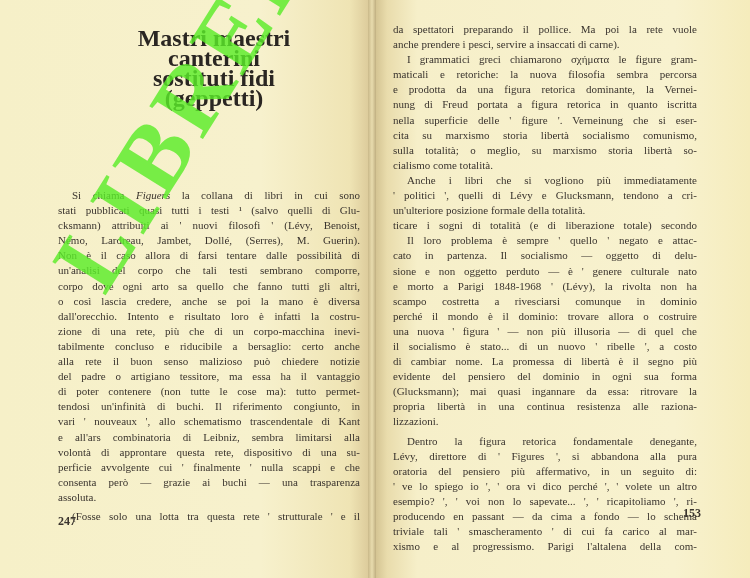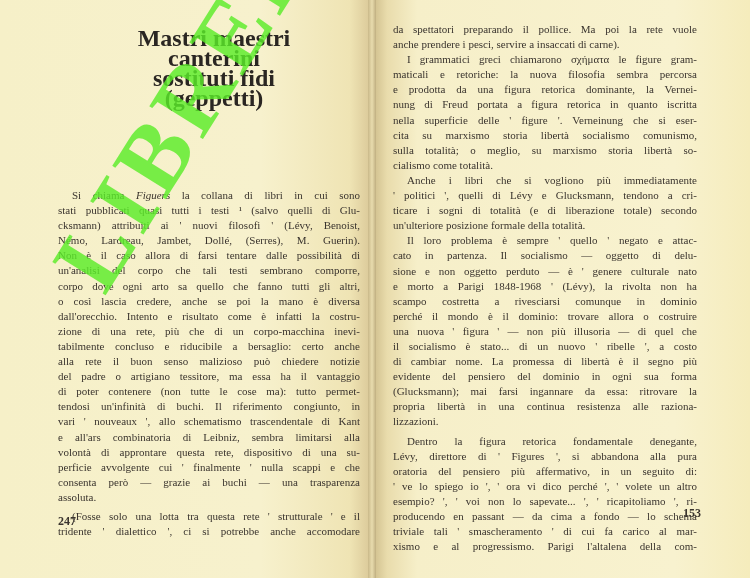--- a/index.html
+++ b/index.html
@@ -38,65 +38,64 @@
 
   <div class="body-text left-text">
     <span class="line indent">Si chiama <i>Figuers</i> la collana di libri in cui sono</span>
     <span class="line">stati pubblicati quasi tutti i testi ¹ (salvo quelli di Glu-</span>
     <span class="line">cksmann) attribuiti ai ' nuovi filosofi ' (Lévy, Benoist,</span>
     <span class="line">Némo, Lardreau, Jambet, Dollé, (Serres), M. Guerin).</span>
     <span class="line">Non è il caso allora di farsi tentare dalle possibilità di</span>
     <span class="line">un'analisi del corpo che tali testi sembrano comporre,</span>
     <span class="line">corpo dove ogni arto sa quello che fanno tutti gli altri,</span>
     <span class="line">o così lascia credere, anche se poi la mano è diversa</span>
-    <span class="line">dall'orecchio. Intento e risultato come è infatti la costru-</span>
+    <span class="line">dall'orecchio. Intento e risultato loro è infatti la costru-</span>
     <span class="line">zione di una rete, più che di un corpo-macchina inevi-</span>
     <span class="line">tabilmente concluso e riducibile a bersaglio: certo anche</span>
     <span class="line">alla rete il buon senso malizioso può chiedere notizie</span>
     <span class="line">del padre o artigiano tessitore, ma essa ha il vantaggio</span>
     <span class="line">di poter contenere (non tutte le cose ma): tutto permet-</span>
     <span class="line">tendosi un'infinità di buchi. Il riferimento congiunto, in</span>
     <span class="line">vari ' nouveaux ', allo schematismo trascendentale di Kant</span>
     <span class="line">e all'ars combinatoria di Leibniz, sembra limitarsi alla</span>
     <span class="line">volontà di approntare questa rete, dispositivo di una su-</span>
     <span class="line">perficie avvolgente cui ' finalmente ' nulla scappi e che</span>
     <span class="line">consenta però — grazie ai buchi — una trasparenza</span>
     <span class="line last">assoluta.</span>
     <div class="gap"></div>
     <span class="line indent">(Fosse solo una lotta tra questa rete ' strutturale ' e il</span>
-    <span class="line">tridente ' dialettico ', ci si potrebbe anche accomodare</span>
   </div>
   <div class="pagenum pn-left">247</div>
 
   <div class="body-text right-text">
     <span class="line">da spettatori preparando il pollice. Ma poi la rete vuole</span>
     <span class="line last">anche prendere i pesci, servire a insaccati di carne).</span>
     <span class="line indent">I grammatici greci chiamarono σχήματα le figure gram-</span>
     <span class="line">maticali e retoriche: la nuova filosofia sembra percorsa</span>
     <span class="line">e prodotta da una figura retorica dominante, la Vernei-</span>
     <span class="line">nung di Freud portata a figura retorica in quanto iscritta</span>
     <span class="line">nella superficie delle ' figure '. Verneinung che si eser-</span>
     <span class="line">cita su marxismo storia libertà socialismo comunismo,</span>
     <span class="line">sulla totalità; o meglio, su marxismo storia libertà so-</span>
     <span class="line last">cialismo come totalità.</span>
     <span class="line indent">Anche i libri che si vogliono più immediatamente</span>
     <span class="line">' politici ', quelli di Lévy e Glucksmann, tendono a cri-</span>
+    <span class="line last">un'ulteriore posizione formale della totalità.</span>
     <span class="line">ticare i sogni di totalità (e di liberazione totale) secondo</span>
-    <span class="line last">un'ulteriore posizione formale della totalità.</span>
     <span class="line indent">Il loro problema è sempre ' quello ' negato e attac-</span>
     <span class="line">cato in partenza. Il socialismo — oggetto di delu-</span>
     <span class="line">sione e non oggetto perduto — è ' genere culturale nato</span>
     <span class="line">e morto a Parigi 1848-1968 ' (Lévy), la rivolta non ha</span>
     <span class="line">scampo costretta a rivesciarsi comunque in dominio</span>
     <span class="line">perché il mondo è il dominio: trovare allora o costruire</span>
     <span class="line">una nuova ' figura ' — non più illusoria — di quel che</span>
     <span class="line">il socialismo è stato... di un nuovo ' ribelle ', a costo</span>
     <span class="line">di cambiar nome. La promessa di libertà è il segno più</span>
     <span class="line">evidente del pensiero del dominio in ogni sua forma</span>
-    <span class="line">(Glucksmann); mai farsi ingannare da essa: ritrovare la</span>
+    <span class="line">(Glucksmann); mai quasi ingannare da essa: ritrovare la</span>
     <span class="line">propria libertà in una continua resistenza alle raziona-</span>
     <span class="line last">lizzazioni.</span>
     <div class="gap"></div>
     <span class="line indent">Dentro la figura retorica fondamentale denegante,</span>
     <span class="line">Lévy, direttore di ' Figures ', si abbandona alla pura</span>
     <span class="line">oratoria del pensiero più affermativo, in un seguito di:</span>
     <span class="line">' ve lo spiego io ', ' ora vi dico perché ', ' volete un altro</span>
     <span class="line">esempio? ', ' voi non lo sapevate... ', ' ricapitoliamo ', ri-</span>
     <span class="line">producendo en passant — da cima a fondo — lo schema</span>
     <span class="line">triviale tali ' smascheramento ' di cui fa carico al mar-</span>

